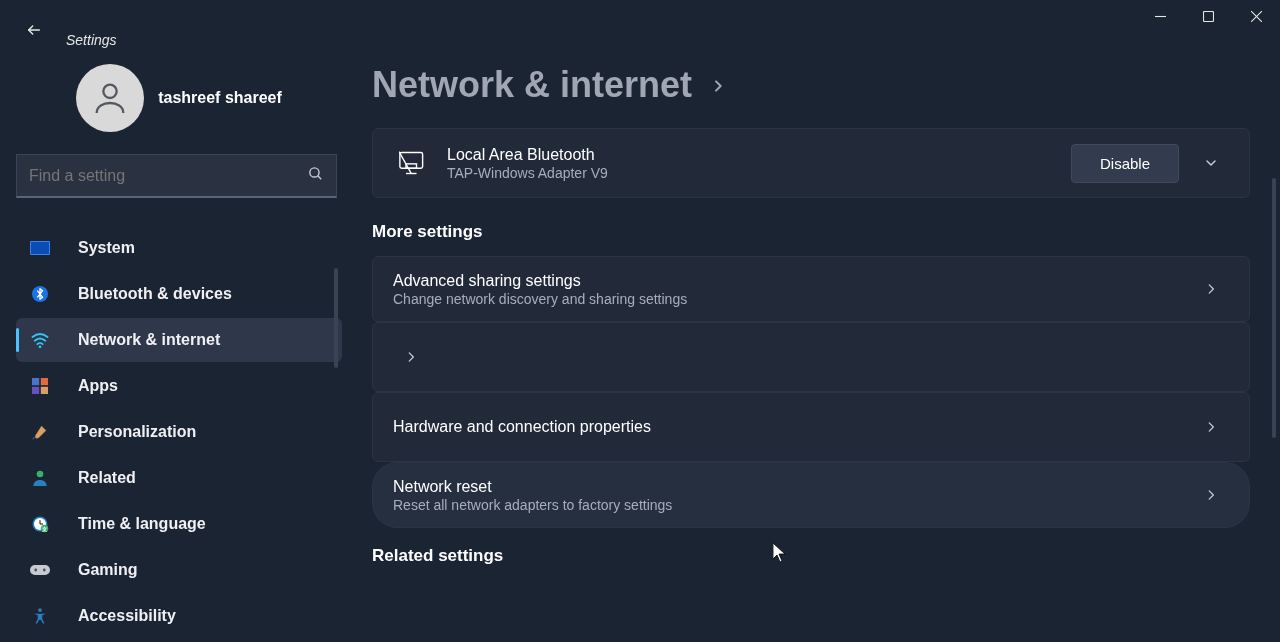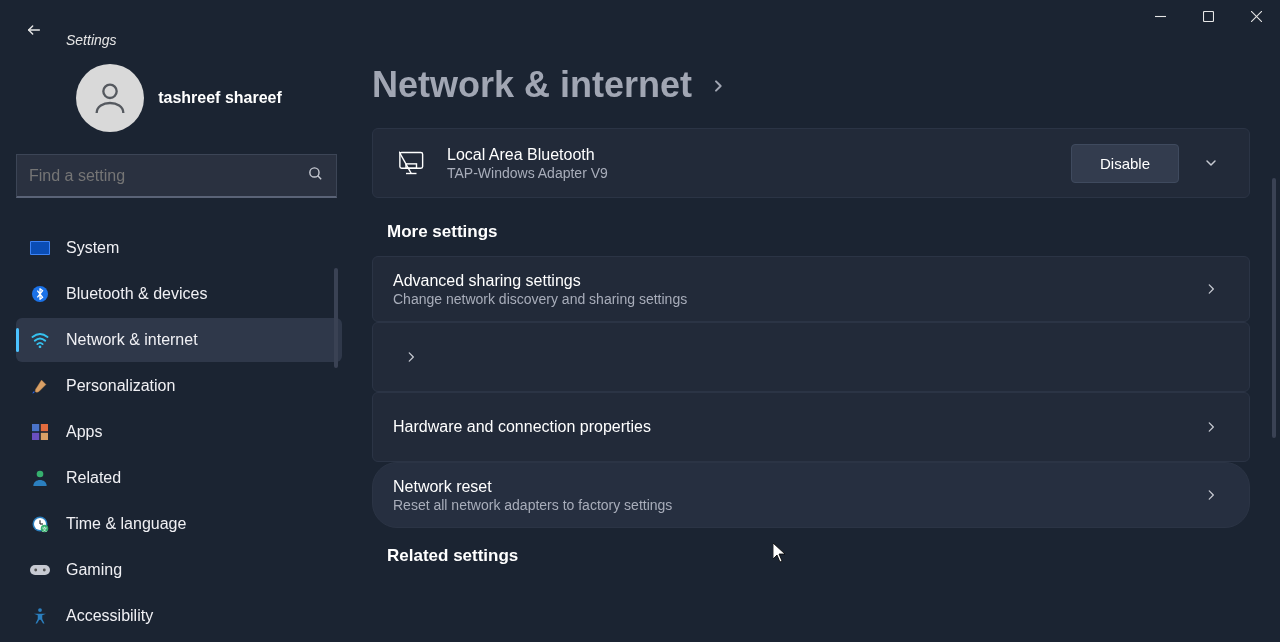--- a/index.html
+++ b/index.html
@@ -115,28 +115,29 @@
   
   .nav {
     display: flex;
     flex-direction: column;
     gap: 2px;
     position: relative;
   }
   .nav-item {
     display: flex;
     align-items: center;
-    gap: 16px;
+    gap: 28px;
     height: 44px;
     padding: 0 14px;
     border-radius: 6px;
     cursor: pointer;
     font-size: 16px;
     color: #f0f0f4;
     position: relative;
+    font-weight: bold;
   }
   .nav-item.active {
     background: #2f384a;
   }
   .nav-item.active::before {
     content: "";
     position: absolute;
     left: 0;
     top: 10px;
     bottom: 10px;
@@ -231,21 +232,21 @@
     align-items: center;
     justify-content: center;
     color: #c7cad2;
     cursor: pointer;
   }
   
   .section-title {
     font-size: 17px;
     font-weight: 600;
     color: #fff;
-    margin: 18px 0 14px 15px;
+    margin: 18px 0 14px 0;
   }
   
   .content-scroll {
     position: absolute;
     right: 4px;
     top: 130px;
     width: 4px;
     height: 260px;
     background: #3a4254;
     border-radius: 2px;
@@ -337,37 +338,37 @@
               <path d="M2 6 Q12 -2 22 6" fill="none" stroke="#35c2f0" stroke-width="2.5" stroke-linecap="round"></path>
               <path d="M5 11 Q12 5 19 11" fill="none" stroke="#35c2f0" stroke-width="2.5" stroke-linecap="round"></path>
               <path d="M8.5 15.5 Q12 12 15.5 15.5" fill="none" stroke="#35c2f0" stroke-width="2.5" stroke-linecap="round"></path>
               <circle cx="12" cy="19" r="1.8" fill="#35c2f0"></circle>
             </svg>
         </span>
         <span>Network &amp; internet</span>
       </div>
       <div class="nav-item">
         <span class="nav-icon">
-          <svg width="18" height="18" viewBox="0 0 24 24">
-              <path d="M14 4l6 6-9 9c-2 2-5 1-5 1s-1-3 1-5z" fill="#d9a066" stroke="#b07840" stroke-width="0.5"></path>
-              <path d="M5 20c-1 2-3 2-3 2s0-2 2-3z" fill="#2563eb"></path>
-            </svg>
-        </span>
-        <span>Personalization</span>
-      </div>
-      <div class="nav-item">
-        <span class="nav-icon">
           <svg width="16" height="16" viewBox="0 0 20 20">
               <rect x="0" y="0" width="9" height="9" fill="#4a73c9"></rect>
               <rect x="11" y="0" width="9" height="9" fill="#e26b3e"></rect>
               <rect x="0" y="11" width="9" height="9" fill="#6a4fc0"></rect>
               <rect x="11" y="11" width="9" height="9" fill="#d9a066"></rect>
             </svg>
         </span>
         <span>Apps</span>
+      </div>
+      <div class="nav-item">
+        <span class="nav-icon">
+          <svg width="18" height="18" viewBox="0 0 24 24">
+              <path d="M14 4l6 6-9 9c-2 2-5 1-5 1s-1-3 1-5z" fill="#d9a066" stroke="#b07840" stroke-width="0.5"></path>
+              <path d="M5 20c-1 2-3 2-3 2s0-2 2-3z" fill="#2563eb"></path>
+            </svg>
+        </span>
+        <span>Personalization</span>
       </div>
       <div class="nav-item">
         <span class="nav-icon">
           <svg width="16" height="18" viewBox="0 0 24 26">
               <circle cx="12" cy="7" r="5" fill="#36b06e"></circle>
               <path d="M2 25c0-6 5-9 10-9s10 3 10 9z" fill="#2b7fbf"></path>
             </svg>
         </span>
         <span>Related</span>
       </div>

